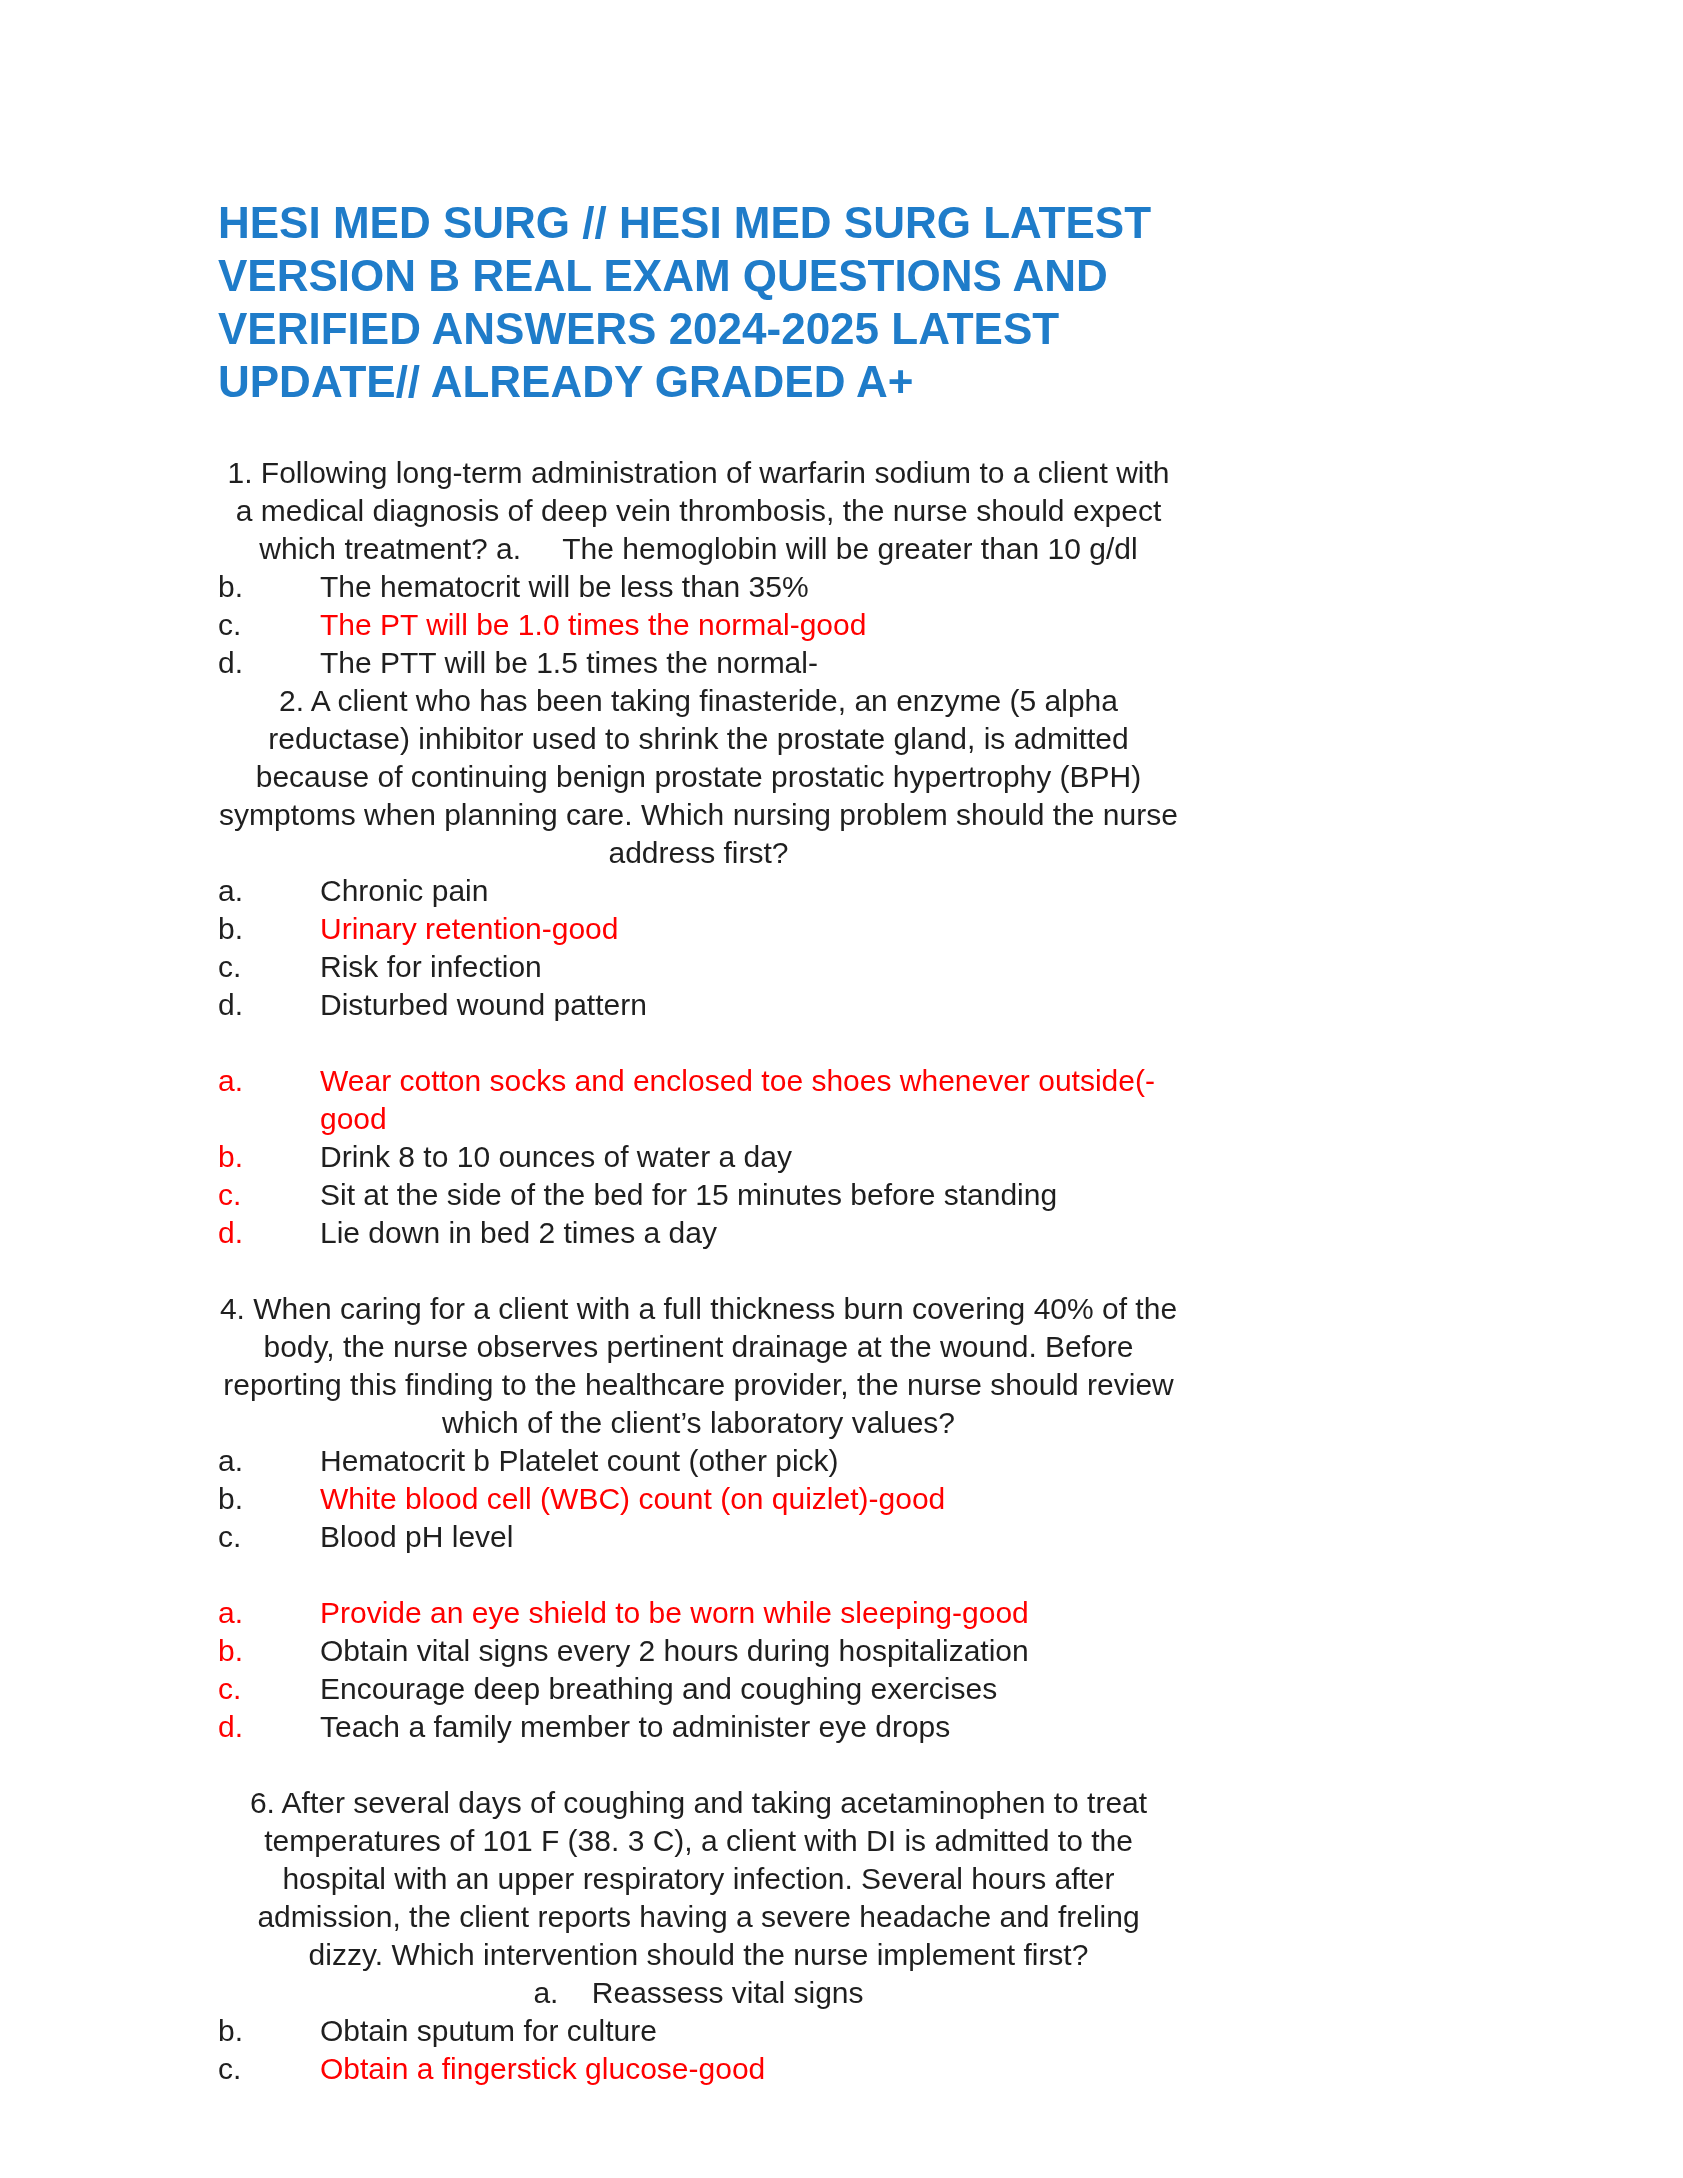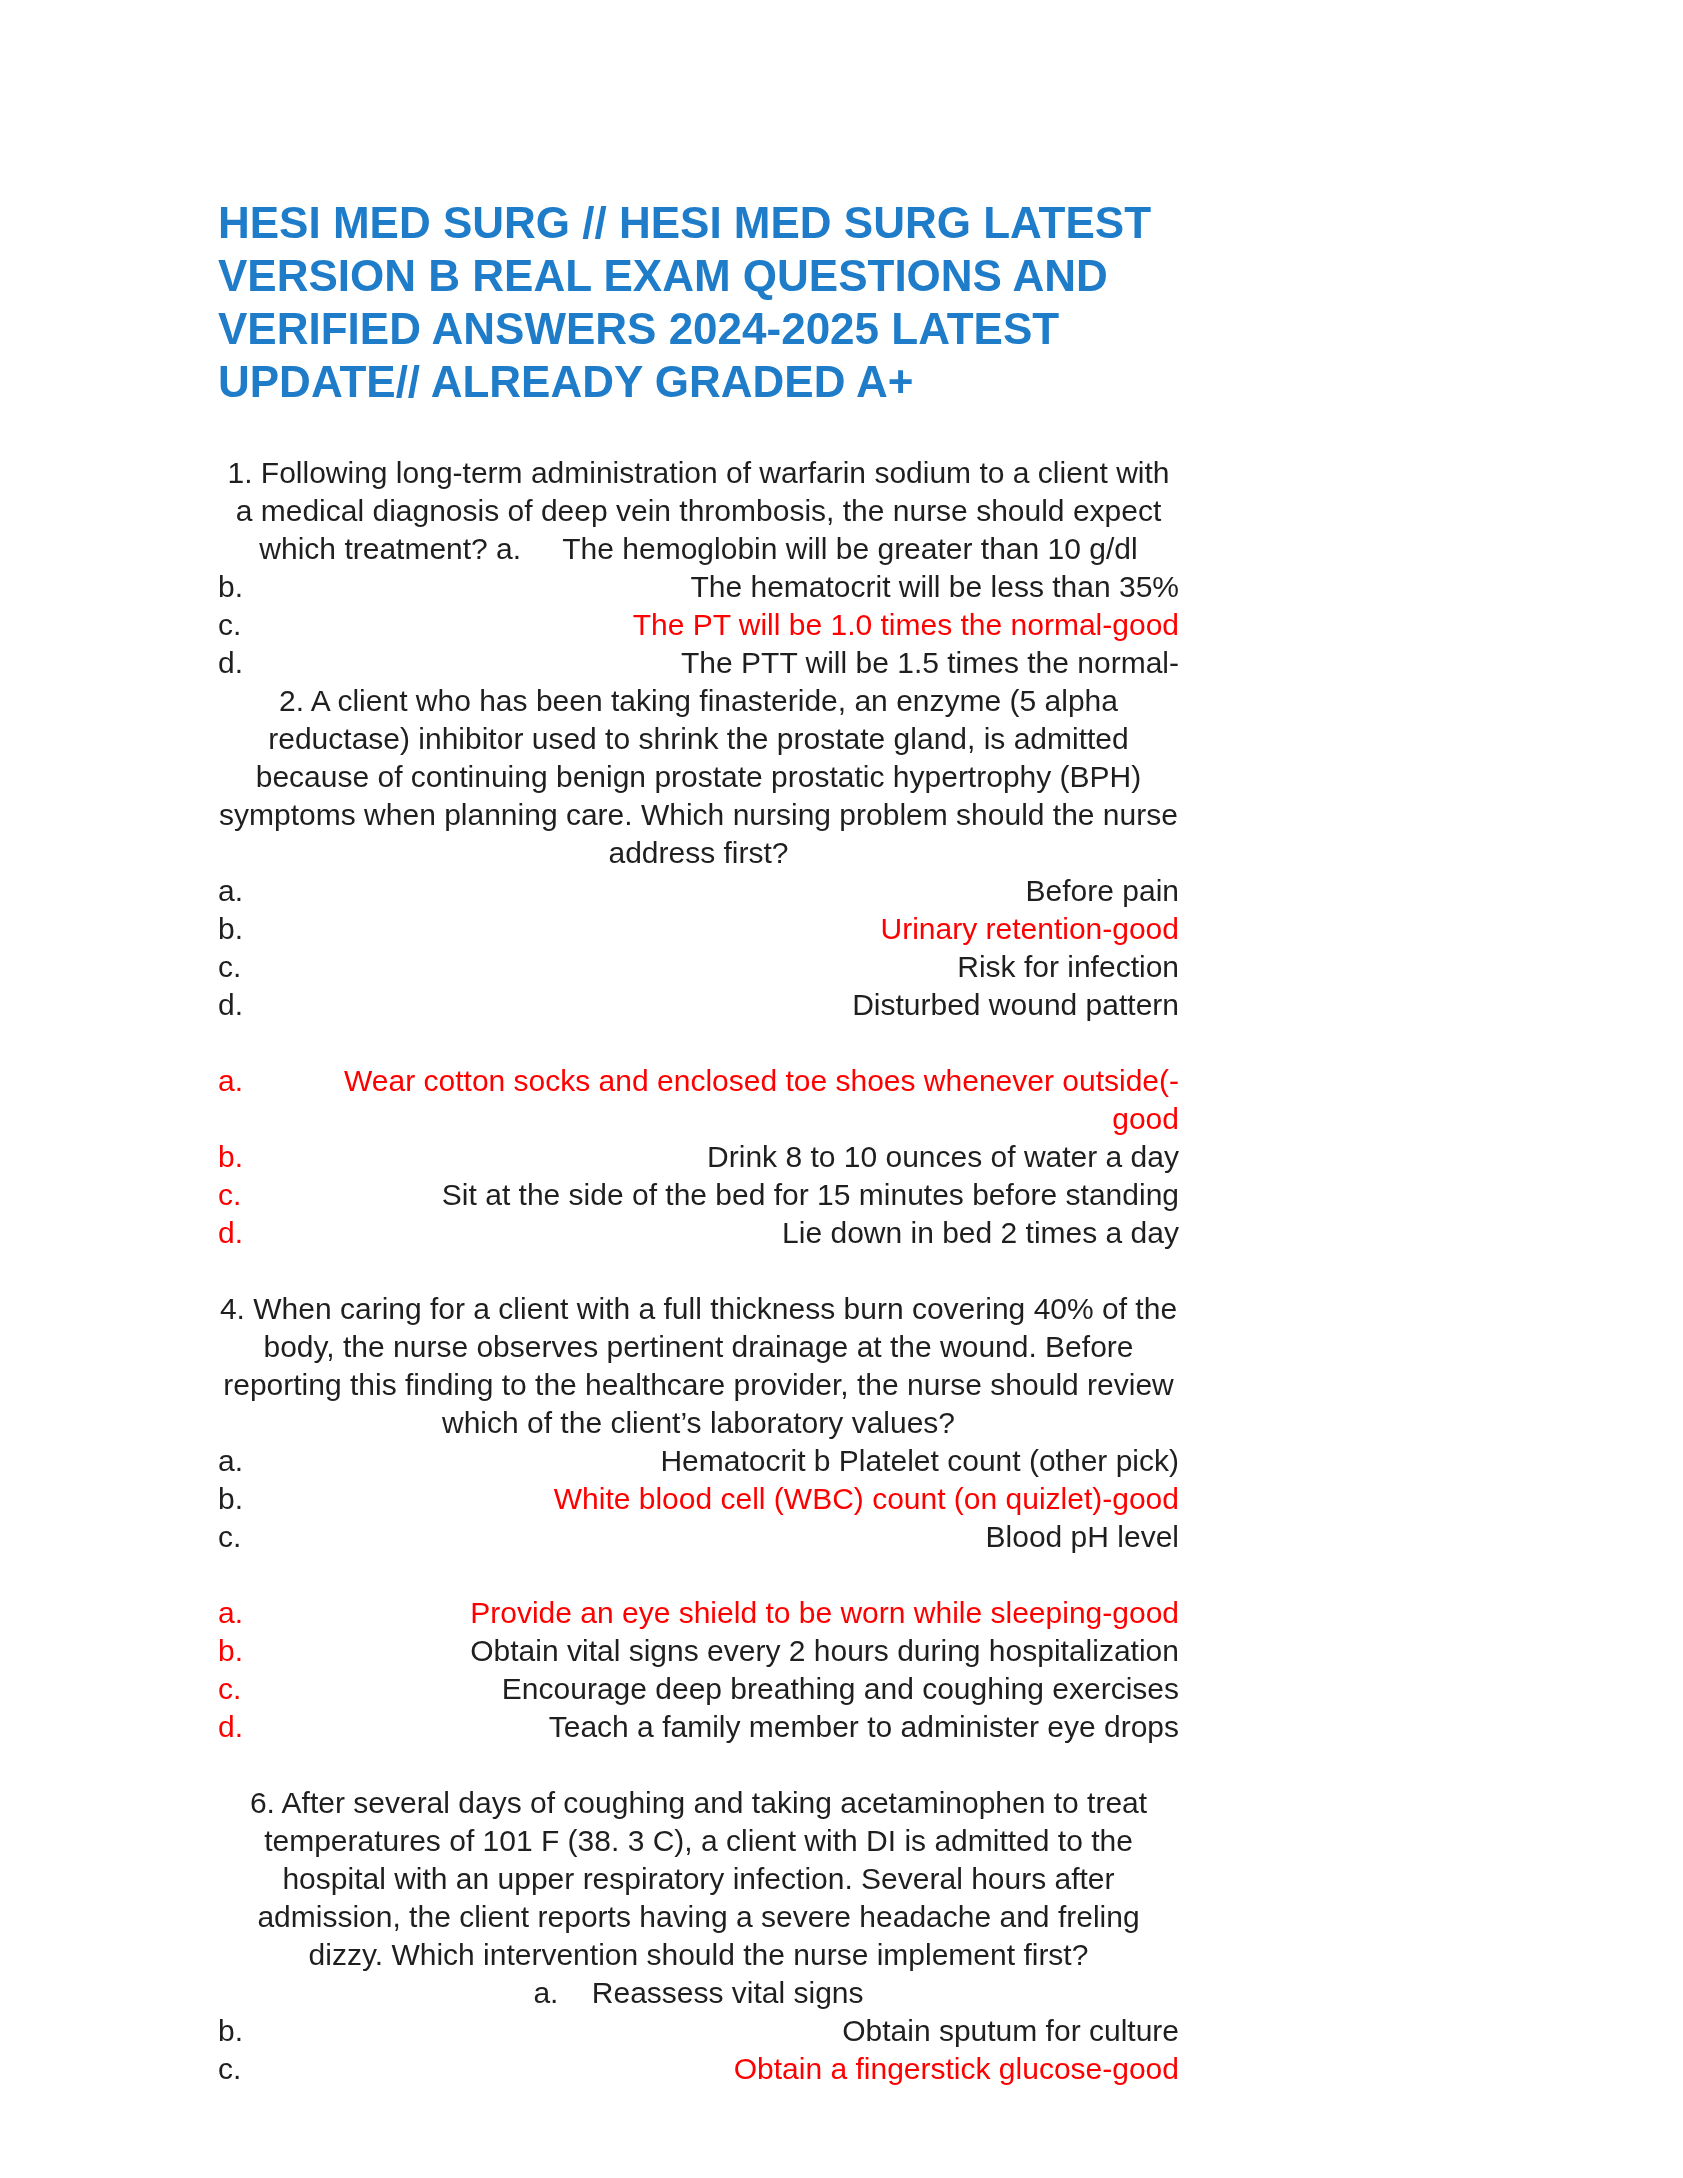--- a/index.html
+++ b/index.html
@@ -33,21 +33,20 @@
   .stem.justify { text-align: justify; }
   .opt {
     display: flex;
     align-items: baseline;
   }
   .letter {
     flex: 0 0 102px;
   }
   .otext {
     flex: 1 1 auto;
-    text-align: right;
   }
   .red { color: var(--red); }
 </style>
 </head>
 <body>
 
 <div class="page">
   <h1 class="title">HESI MED SURG // HESI MED SURG LATEST VERSION B REAL EXAM QUESTIONS AND VERIFIED ANSWERS 2024-2025 LATEST UPDATE// ALREADY GRADED A+</h1>
   <div id="questions">
       <div class="question">
@@ -62,21 +61,21 @@
         </div>
         <div class="opt">
           <span class="letter">d.</span>
           <span class="otext">The PTT will be 1.5 times the normal-</span>
         </div>
       </div>
       <div class="question">
         <p class="stem">2. A client who has been taking finasteride, an enzyme (5 alpha reductase) inhibitor used to shrink the prostate gland, is admitted because of continuing benign prostate prostatic hypertrophy (BPH) symptoms when planning care. Which nursing problem should the nurse address first?</p>
         <div class="opt">
           <span class="letter">a.</span>
-          <span class="otext">Before pain</span>
+          <span class="otext">Chronic pain</span>
         </div>
         <div class="opt">
           <span class="letter">b.</span>
           <span class="otext red">Urinary retention-good</span>
         </div>
         <div class="opt">
           <span class="letter">c.</span>
           <span class="otext">Risk for infection</span>
         </div>
         <div class="opt">

